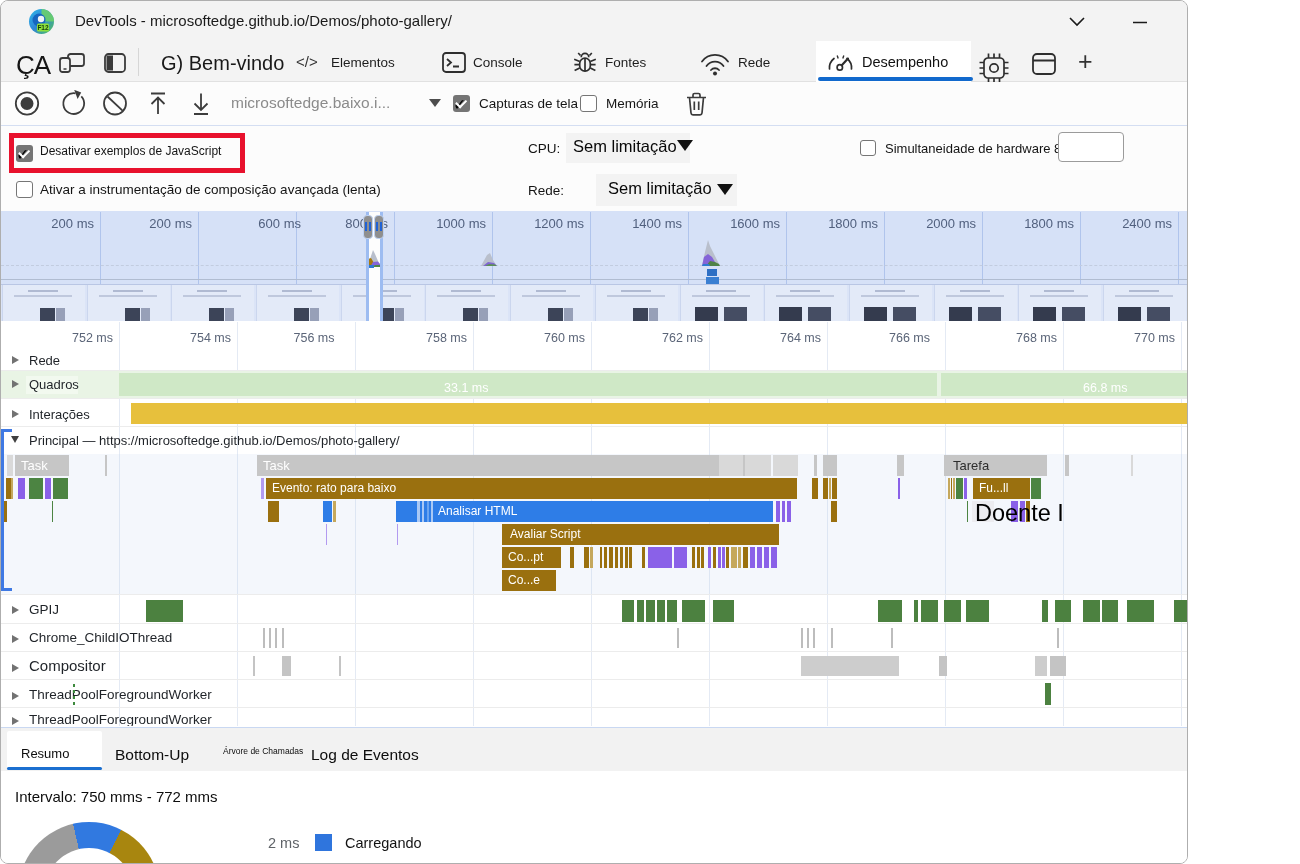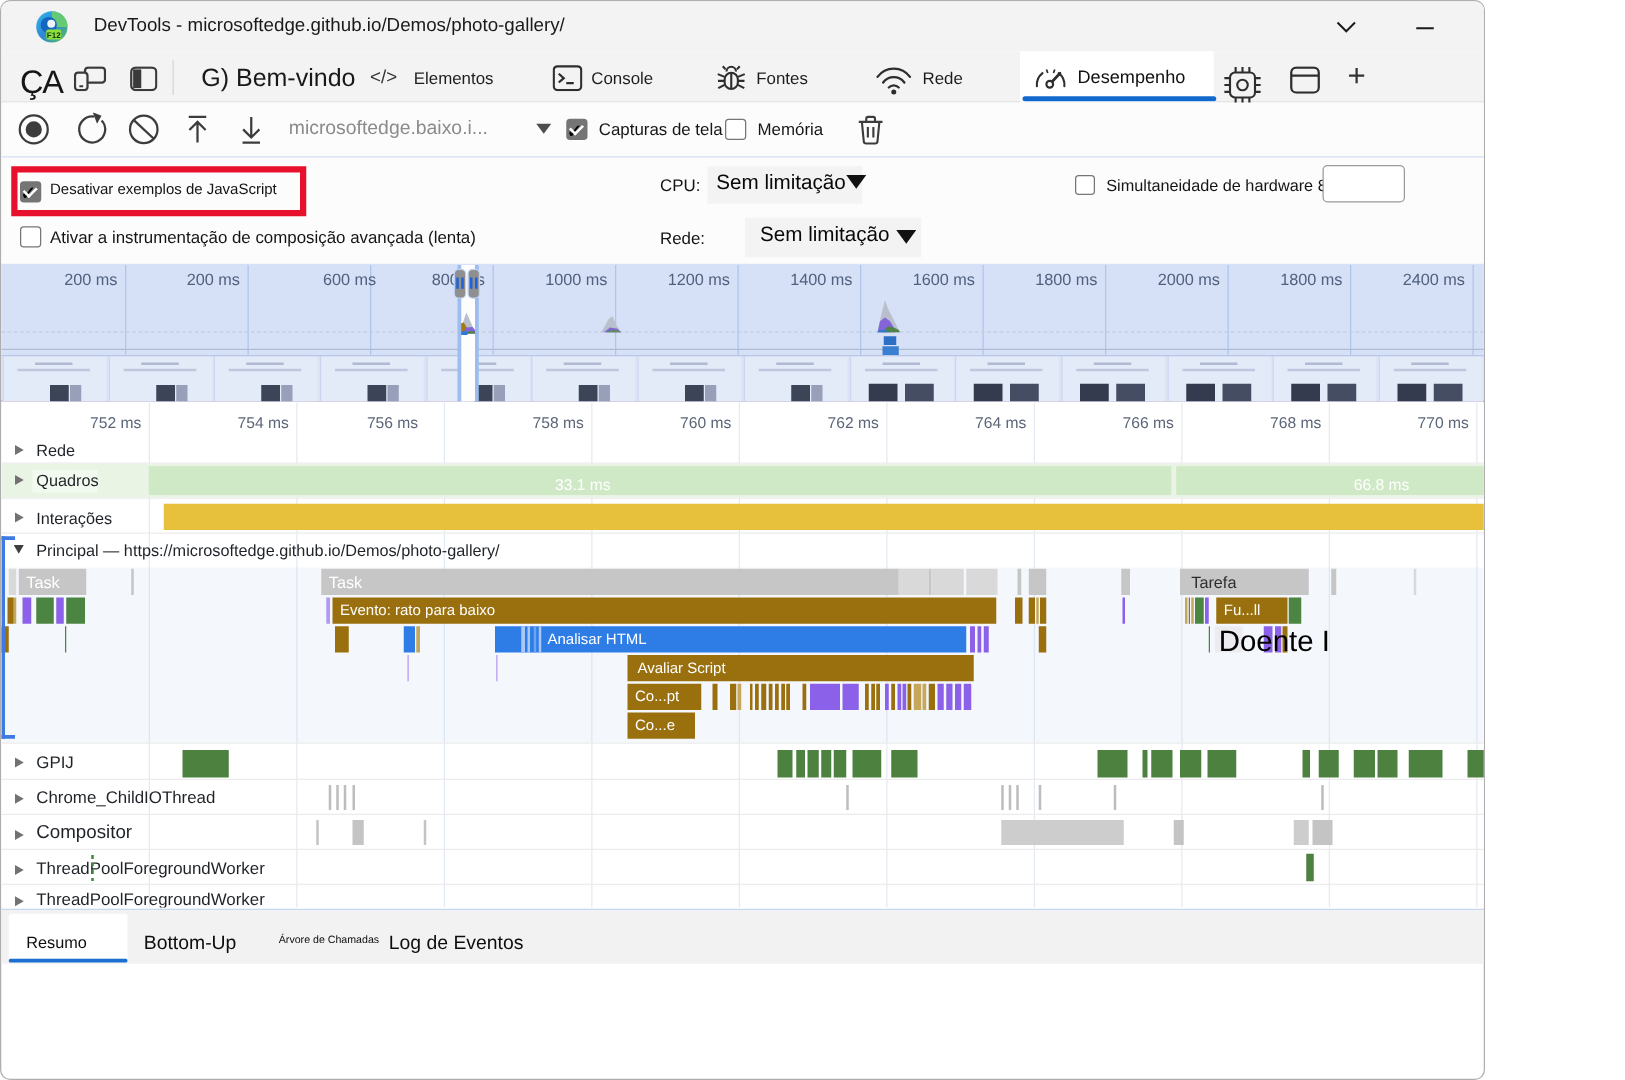--- a/index.html
+++ b/index.html
@@ -336,21 +336,21 @@
 <div class="dlab" style="left:278px;width:70px;text-align:center">756 ms</div>
 <div class="dgrid" style="left:472px"></div>
 <div class="dlab" style="left:396px;width:70px;text-align:right">758 ms</div>
 <div class="dgrid" style="left:590px"></div>
 <div class="dlab" style="left:514px;width:70px;text-align:right">760 ms</div>
 <div class="dgrid" style="left:708px"></div>
 <div class="dlab" style="left:632px;width:70px;text-align:right">762 ms</div>
 <div class="dgrid" style="left:826px"></div>
 <div class="dlab" style="left:750px;width:70px;text-align:right">764 ms</div>
 <div class="dgrid" style="left:944px"></div>
-<div class="dlab" style="left:868px;width:70px;text-align:right">766 ms</div>
+<div class="dlab" style="left:888px;width:70px;text-align:left">766 ms</div>
 <div class="dgrid" style="left:1062px"></div>
 <div class="dlab" style="left:986px;width:70px;text-align:right">768 ms</div>
 <div class="dgrid" style="left:1180px"></div>
 <div class="dlab" style="left:1104px;width:70px;text-align:right">770 ms</div>
 <div class="dlab" style="left:1238px;width:34px;text-align:right">772</div>
 <div class="ab" style="left:0;top:48px;width:1281px;height:1px;background:#ececec"></div>
 <div class="ab" style="left:0;top:49px;width:1281px;height:27px;background:#e9f4e5"></div>
 <div class="ab" style="left:118px;top:51px;width:818px;height:23px;background:#cfe8c6"></div>
 <div class="tx" style="left:443px;top:59px;font-size:12.5px;color:#fff">33.1 ms</div>
 <div class="ab" style="left:940px;top:51px;width:313px;height:23px;background:#cfe8c6"></div>
@@ -556,12 +556,27 @@
 <div class="sarr-d" style="left:1284px;top:391px"></div>
 </div>
 <div id="btabs">
 <div class="ab" style="left:6px;top:3px;width:95px;height:36px;background:#fff;border-radius:2px 2px 0 0"></div>
 <div class="tx" style="left:20px;top:18px;font-size:13px;color:#0d0d0d">Resumo</div>
 <div class="ab" style="left:6px;top:39px;width:95px;height:3px;background:#1b6fd0;border-radius:2px"></div>
 <div class="tx" style="left:114px;top:18px;font-size:15.5px;color:#0d0d0d">Bottom-Up</div>
 <div class="tx" style="left:222px;top:18px;font-size:8.5px;color:#0d0d0d">Árvore de Chamadas</div>
 <div class="tx" style="left:310px;top:18px;font-size:15.5px;color:#0d0d0d">Log de Eventos</div>
 </div>
+<div id="summary">
+<div class="tx" style="left:14px;top:17px;font-size:15px;color:#0d0d0d">Intervalo: 750 mms - 772 mms</div>
+<div class="ab" style="left:17px;top:51px;width:142px;height:43px;overflow:hidden">
+<div style="position:absolute;left:0;top:0;width:142px;height:142px;border-radius:50%;
+background:conic-gradient(from 347deg,#3179e0 0 40deg,#a8860f 40deg 128deg,#9b9b9b 128deg 360deg);"></div>
+<div style="position:absolute;left:26px;top:26px;width:90px;height:90px;border-radius:50%;background:#fff"></div>
+</div>
+<div class="tx" style="left:267px;top:64px;font-size:14.5px;color:#5f6368">2 ms</div>
+<div class="ab" style="left:314px;top:63px;width:17px;height:17px;background:#2f75dd"></div>
+<div class="tx" style="left:344px;top:64px;font-size:14.5px;color:#131313">Carregando</div>
+<div class="ab" style="left:1281px;top:0;width:19px;height:98px;background:#fcfcfc;border-left:1px solid #efefef"></div>
+<div class="sarr-u" style="left:1284px;top:11px"></div>
+<div class="ab" style="left:1285px;top:28px;width:12px;height:28px;background:#8a8a8a;border-radius:6px"></div>
+<div class="sarr-d" style="left:1284px;top:72px"></div>
+</div>
 </div>
 </body></html>

